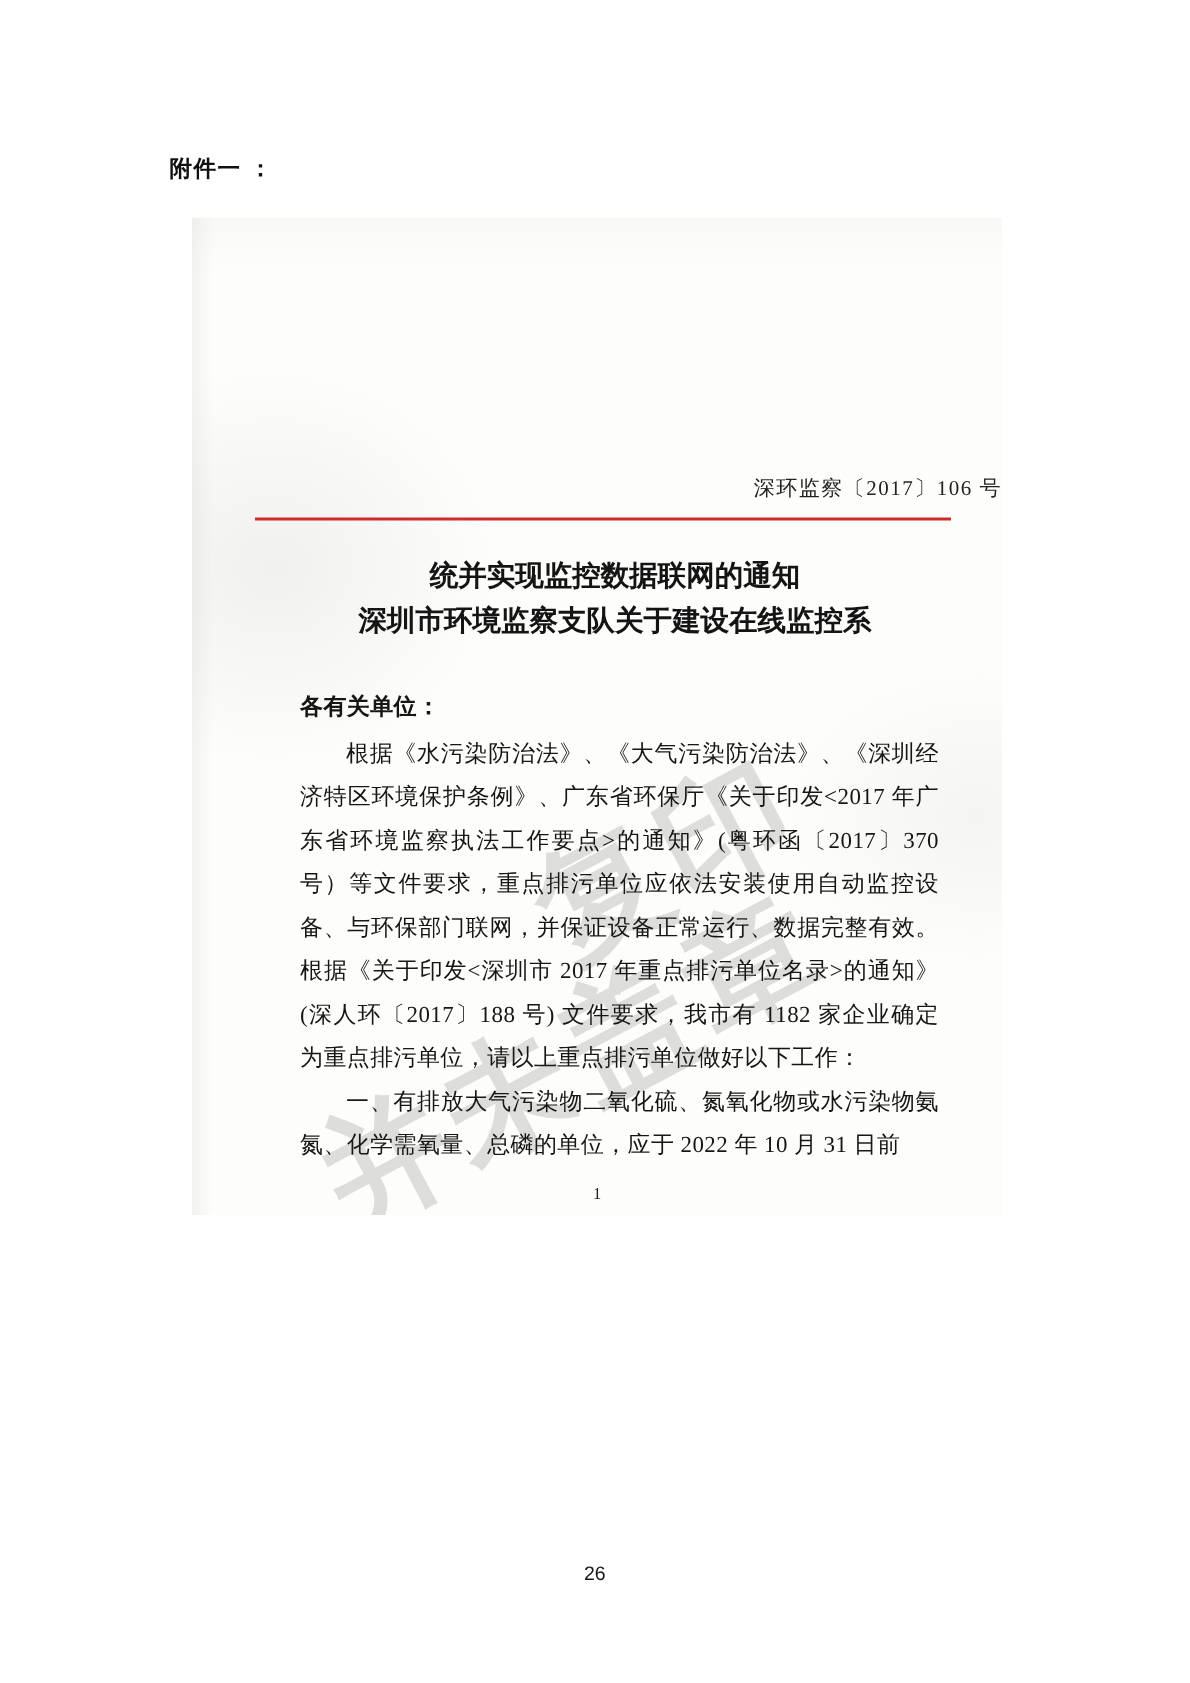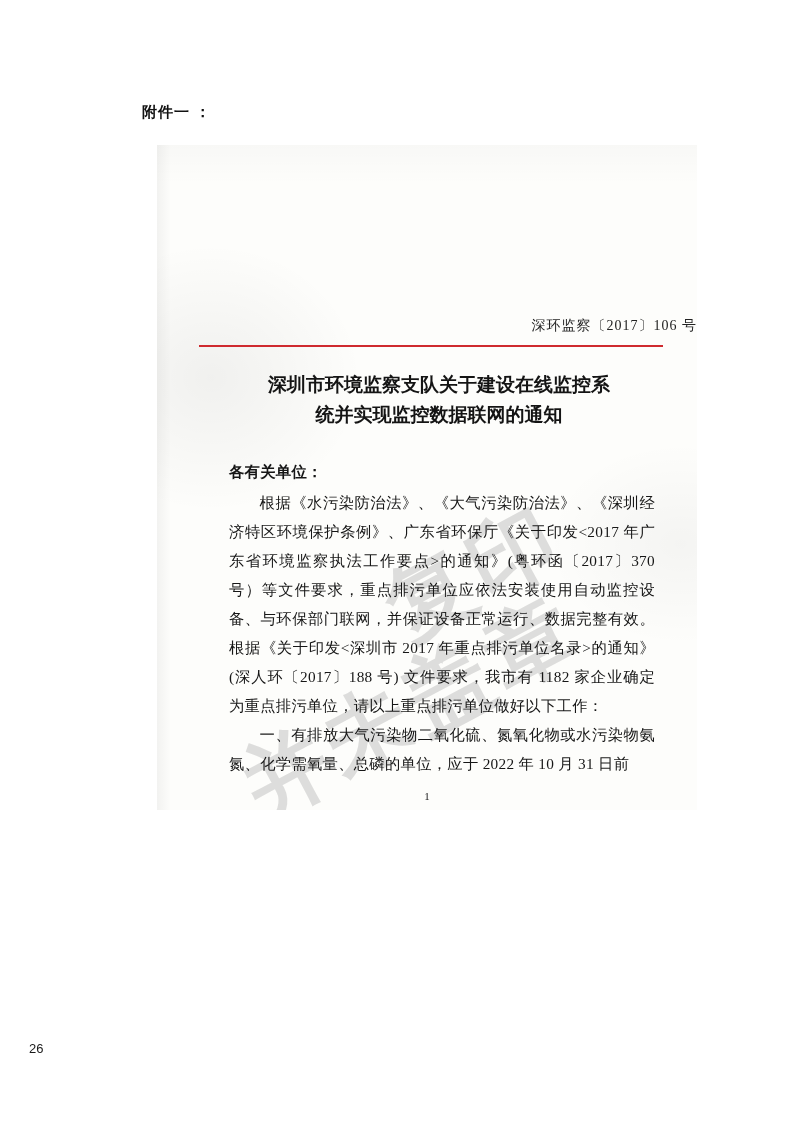--- a/index.html
+++ b/index.html
@@ -12,21 +12,20 @@
     height: 1122px;
     position: relative;
     font-family: "Liberation Serif", serif;
     color: #1a1a1a;
     overflow: hidden;
   }
 
   .page {
     position: absolute;
     inset: 0;
-    margin-left: 29px;
   }
 
   
   .attachment-label {
     position: absolute;
     left: 113px;
     top: 103px;
     font-family: "Liberation Sans", sans-serif;
     font-weight: bold;
     font-size: 15px;
@@ -175,20 +174,21 @@
     color: #222;
     z-index: 3;
   }
 
   
   .page-num-outer {
     position: absolute;
     left: 0;
     right: 0;
     top: 1041px;
+    text-align: center;
     font-family: "Liberation Sans", sans-serif;
     font-size: 13px;
     color: #1a1a1a;
   }
 </style>
 </head>
 <body>
 
 <div class="page">
 
@@ -200,22 +200,22 @@
       <span class="wm-text wm-1">复印</span>
       <span class="wm-text wm-2">并未盖章</span>
     </div>
 
 
     <div class="doc-number">深环监察〔2017〕106 号</div>
 
     <div class="red-rule"></div>
 
     <div class="doc-title">
+      <span class="line">统并实现监控数据联网的通知</span>
       <span class="line">深圳市环境监察支队关于建设在线监控系</span>
-      <span class="line">统并实现监控数据联网的通知</span>
     </div>
 
     <div class="doc-body">
       <div class="salutation">各有关单位：</div>
       <p class="para">根据《水污染防治法》、《大气污染防治法》、《深圳经济特区环境保护条例》、广东省环保厅《关于印发&lt;2017 年广东省环境监察执法工作要点&gt;的通知》(粤环函〔2017〕370 号）等文件要求，重点排污单位应依法安装使用自动监控设备、与环保部门联网，并保证设备正常运行、数据完整有效。根据《关于印发&lt;深圳市 2017 年重点排污单位名录&gt;的通知》(深人环〔2017〕188 号) 文件要求，我市有 1182 家企业确定为重点排污单位，请以上重点排污单位做好以下工作：</p>
       <p class="para">一、有排放大气污染物二氧化硫、氮氧化物或水污染物氨氮、化学需氧量、总磷的单位，应于 2022 年 10 月 31 日前</p>
     </div>
 
     <div class="page-num-inner">1</div>
   </div>

